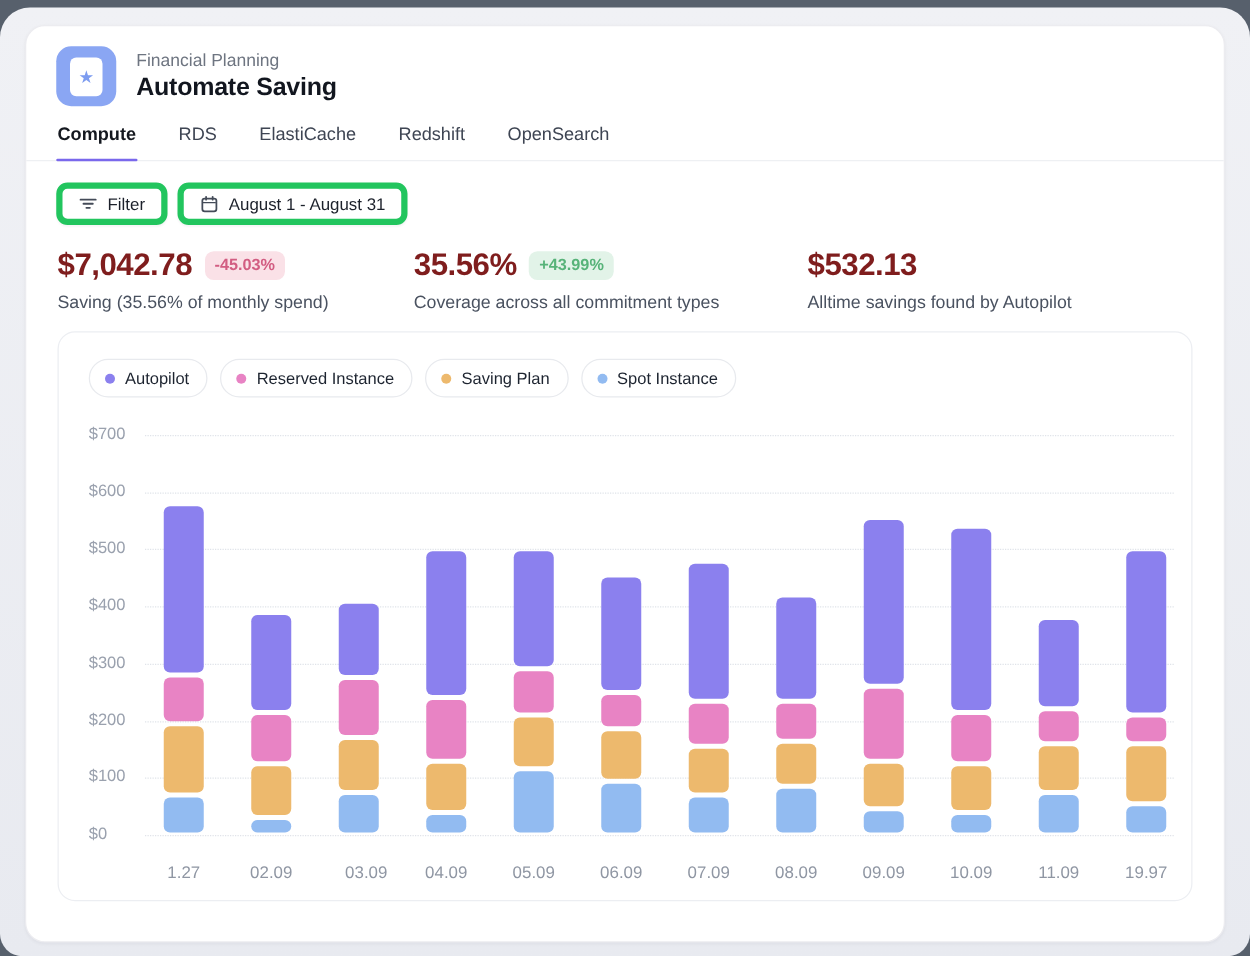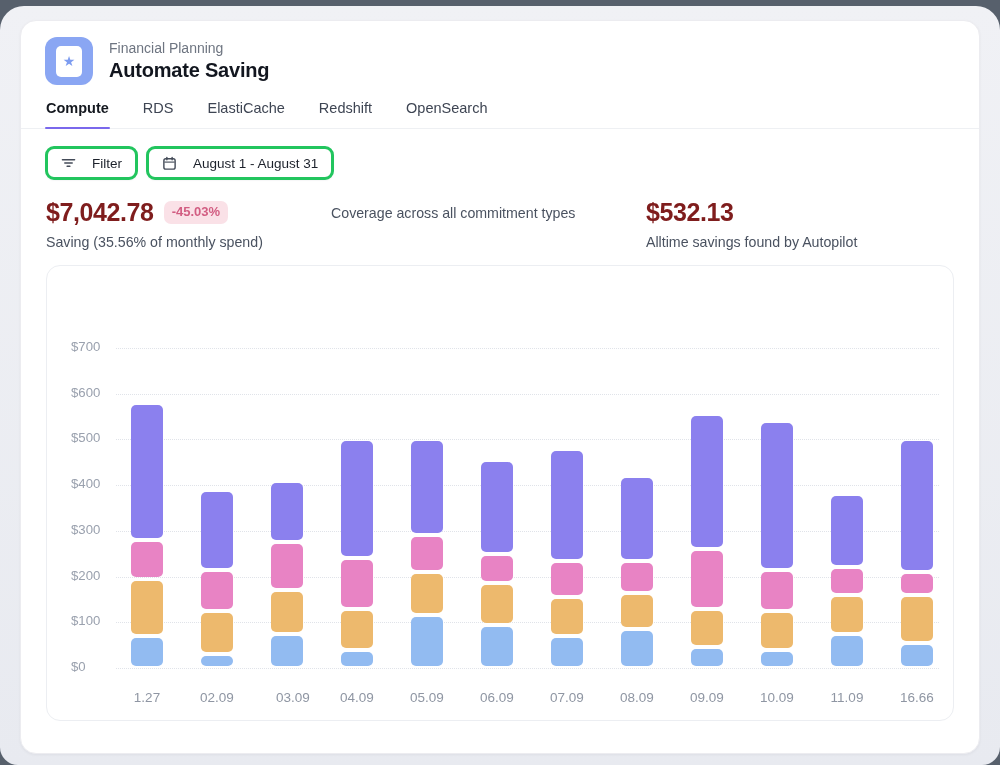--- a/index.html
+++ b/index.html
@@ -30,22 +30,22 @@
   .save-caret { border:none; background:transparent; width:38px; display:flex; align-items:center; justify-content:center; cursor:pointer; }
 
   
   .tabs { display:flex; gap:32px; padding:0 24px; margin-top:15px; border-bottom:1px solid #eef0f3; }
   .tab { position:relative; padding:0 1px 12px 1px; font-size:14.5px; color:#3e4553; cursor:pointer; }
   .tab.active { color:#14181f; font-weight:600; }
   .tab.active::after { content:""; position:absolute; left:0; right:0; bottom:-1px; height:2.5px; border-radius:2px; background:var(--accent,#6c59e9); }
 
   
   .toolbar { display:flex; gap:8px; padding:17px 24px 0 24px; }
-  .tool-btn { display:inline-flex; align-items:center; gap:16px; height:34px; padding:0 13px;
-              background:#ffffff; border:3px solid #22c55e; border-radius:9px;
+  .tool-btn { display:inline-flex; align-items:center; gap:8px; height:34px; padding:0 13px;
+              background:#ffffff; border:5px solid #22c55e; border-radius:9px;
               box-shadow:0 1px 1.5px rgba(20,24,40,.04); font-size:13.5px; color:#1c212b; font-weight:500;
               cursor:pointer; font-family:inherit; }
 
   
   .stats { display:flex; padding:18px 25px 0 25px; }
   .stat { }
   .stat:nth-child(1){ width:285px; }
   .stat:nth-child(2){ width:315px; }
   .stat-top { display:flex; align-items:center; gap:10px; }
   .stat-value { font-size:25px; font-weight:700; color:#7f1d1d; letter-spacing:-.4px; }
@@ -121,31 +121,53 @@
 
       <div class="stats" id="stats">
           <div class="stat">
             <div class="stat-top">
               <div class="stat-value">$7,042.78</div>
               <span class="badge negative">-45.03%</span>
             </div>
             <div class="stat-label">Saving (35.56% of monthly spend)</div>
           </div>
           <div class="stat">
+            <div class="stat-top">
+              <div class="stat-value">35.56%</div>
+              <span class="badge positive">+43.99%</span>
+            </div>
             <div class="stat-label">Coverage across all commitment types</div>
           </div>
           <div class="stat">
             <div class="stat-top">
               <div class="stat-value">$532.13</div>
             </div>
             <div class="stat-label">Alltime savings found by Autopilot</div>
           </div>
         </div>
 
       <div class="chart-card">
+        <div class="legend" id="legend">
+            <button class="pill">
+              <span class="dot" style="background: rgb(139, 128, 238);"></span>
+              <span>Autopilot</span>
+            </button>
+            <button class="pill">
+              <span class="dot" style="background: rgb(232, 131, 196);"></span>
+              <span>Reserved Instance</span>
+            </button>
+            <button class="pill">
+              <span class="dot" style="background: rgb(237, 185, 109);"></span>
+              <span>Saving Plan</span>
+            </button>
+            <button class="pill">
+              <span class="dot" style="background: rgb(146, 187, 241);"></span>
+              <span>Spot Instance</span>
+            </button>
+          </div>
         <div class="chart" id="chart">
             <div class="gridline" style="top: 402px;"></div>
             <div class="ylabel" style="top: 393px;">$0</div>
             <div class="gridline" style="top: 356.286px;"></div>
             <div class="ylabel" style="top: 347.286px;">$100</div>
             <div class="gridline" style="top: 310.571px;"></div>
             <div class="ylabel" style="top: 301.571px;">$200</div>
             <div class="gridline" style="top: 264.857px;"></div>
             <div class="ylabel" style="top: 255.857px;">$300</div>
             <div class="gridline" style="top: 219.143px;"></div>
@@ -232,19 +254,19 @@
               <div class="seg" style="bottom: 75.1429px; height: 23.4286px; background: rgb(232, 131, 196);"></div>
               <div class="seg" style="bottom: 102.571px; height: 69.1429px; background: rgb(139, 128, 238);"></div>
             </div>
             <div class="xlabel" style="left: 765px;">11.09</div>
             <div class="bar" style="left: 854px; top: 82px; height: 320px;">
               <div class="seg" style="bottom: 2px; height: 21.1429px; background: rgb(146, 187, 241);"></div>
               <div class="seg" style="bottom: 27.1429px; height: 44px; background: rgb(237, 185, 109);"></div>
               <div class="seg" style="bottom: 75.1429px; height: 18.8571px; background: rgb(232, 131, 196);"></div>
               <div class="seg" style="bottom: 98px; height: 128.571px; background: rgb(139, 128, 238);"></div>
             </div>
-            <div class="xlabel" style="left: 835px;">16.66</div>
+            <div class="xlabel" style="left: 835px;">19.97</div>
           </div>
       </div>
 
     </div>
   </div>
 </div>
 
 </body></html>

